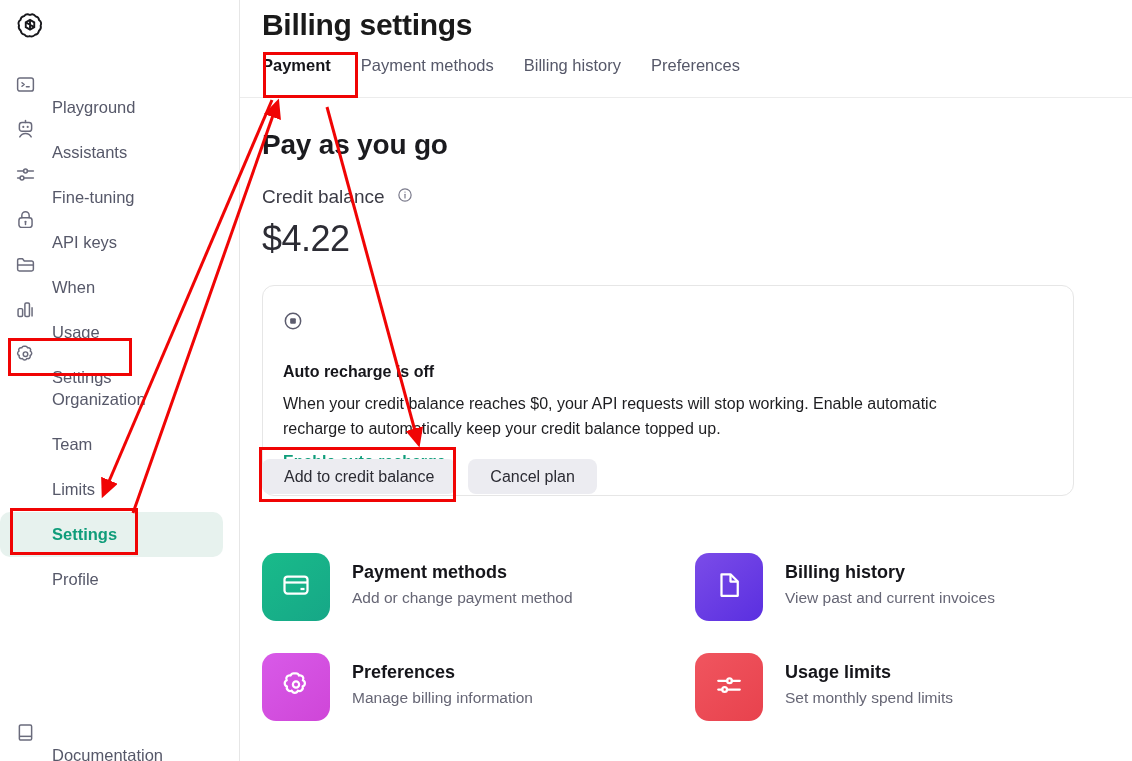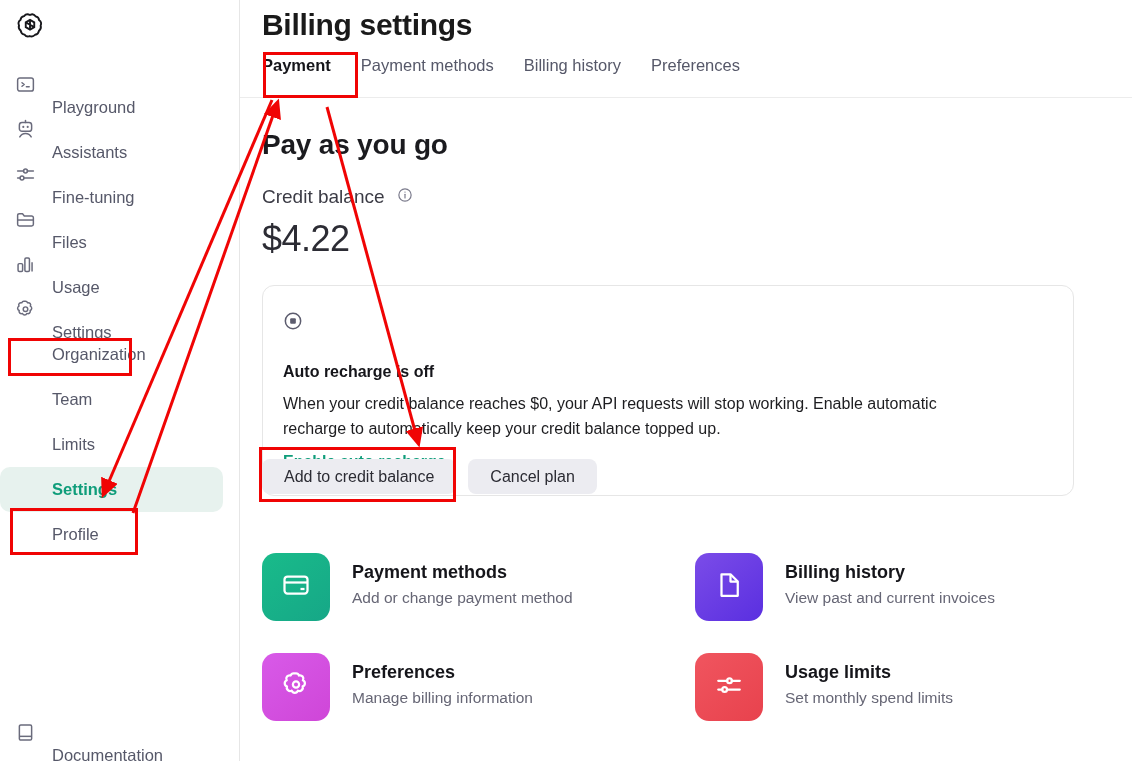--- a/index.html
+++ b/index.html
@@ -152,29 +152,40 @@
               <path d="M14 8h7"></path>
               <circle cx="12" cy="8" r="2.2"></circle>
             <path d="M3 16h3"></path>
               <path d="M10 16h11"></path>
               <circle cx="8" cy="16" r="2.2"></circle>
           </svg>
         </span>
         <span class="lbl">Fine-tuning</span>
       </div>
 
+      <div class="nav-item">
+        <span class="ico">
+          <svg width="21" height="21" viewBox="0 0 24 24" fill="none" stroke="#6a6b7c" stroke-width="1.7" stroke-linecap="round" stroke-linejoin="round">
+            <rect x="4.5" y="10" width="15" height="11" rx="3"></rect>
+            <path d="M7.8 10V7.4a4.2 4.2 0 0 1 8.4 0V10"></path>
+            <circle cx="12" cy="14.6" r="1.3" fill="#6a6b7c" stroke="none"></circle>
+            <path d="M12 15.6v2"></path>
+          </svg>
+        </span>
+        <span class="lbl">API keys</span>
+      </div>
 
       <div class="nav-item">
         <span class="ico">
           <svg width="21" height="21" viewBox="0 0 24 24" fill="none" stroke="#6a6b7c" stroke-width="1.7" stroke-linejoin="round">
             <path d="M3 7.5a2 2 0 0 1 2-2h3.6l2 2.4H19a2 2 0 0 1 2 2v7.6a2 2 0 0 1-2 2H5a2 2 0 0 1-2-2z"></path>
             <path d="M3 12.6h18"></path>
           </svg>
         </span>
-        <span class="lbl">Files</span>
+        <span class="lbl">When</span>
       </div>
 
       <div class="nav-item">
         <span class="ico">
           <svg width="21" height="21" viewBox="0 0 24 24" fill="none" stroke="#6a6b7c" stroke-width="1.7" stroke-linejoin="round">
             <rect x="3.5" y="11" width="5.2" height="9" rx="1.4"></rect>
             <rect x="11.3" y="4.5" width="5.2" height="15.5" rx="1.4"></rect>
             <path d="M19.5 9.5V20"></path>
           </svg>
         </span>

